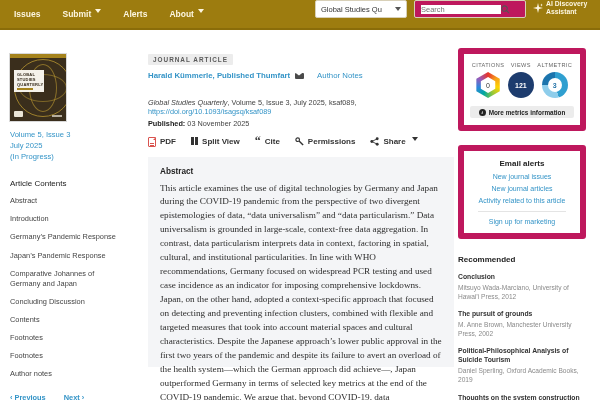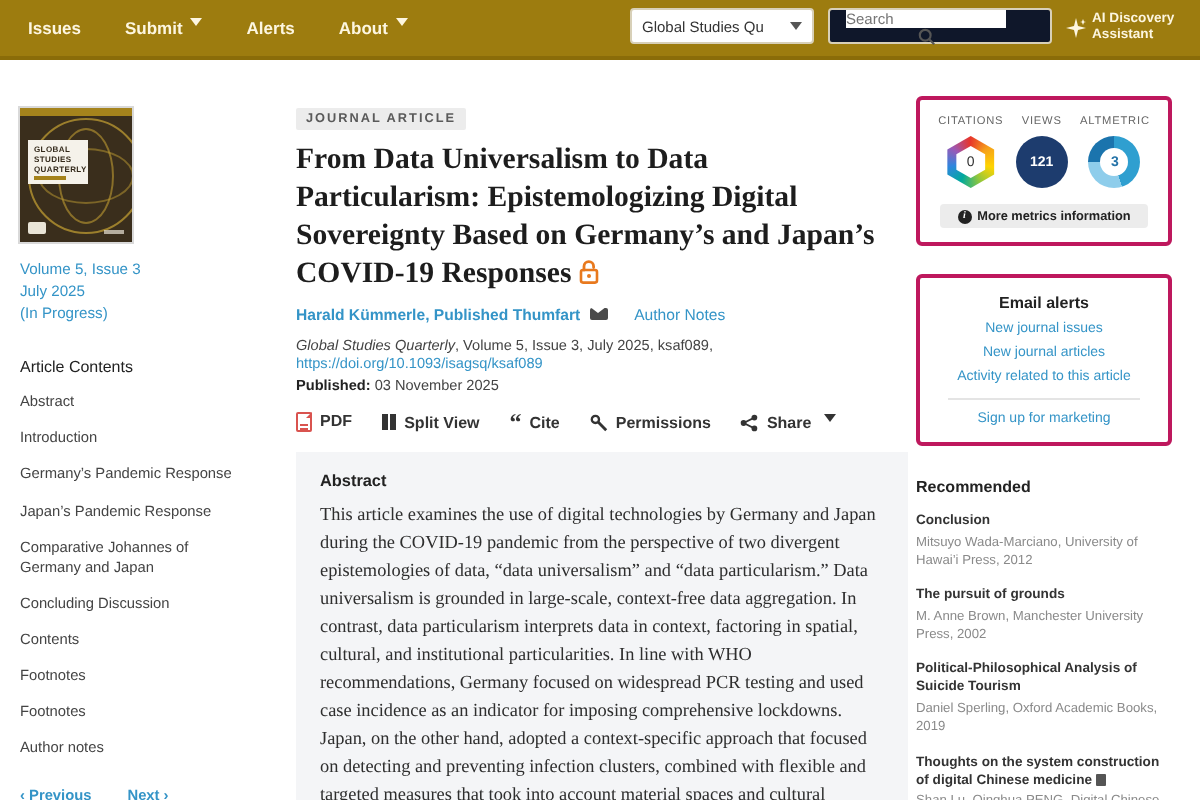--- a/index.html
+++ b/index.html
@@ -5,24 +5,24 @@
   * { margin:0; padding:0; box-sizing:border-box; }
   html,body { width:600px; height:400px; }
   body { font-family:"Liberation Sans","DejaVu Sans",sans-serif; background:#fff; position:relative; overflow:hidden; }
   .page { position:absolute; inset:0; width:600px; height:400px; overflow:hidden; background:#fff; }
 
   
   .topnav { position:absolute; top:0; left:0; width:600px; height:30px; background:#9d7c0f; border-bottom:2px solid #8a6c09; display:flex; align-items:center; }
   .nav-left { display:flex; align-items:center; gap:22px; padding-left:14px; }
   .nav-item { color:#fdf6e0; font-size:8.5px; font-weight:bold; display:flex; align-items:flex-start; gap:4px; cursor:pointer; }
   .caret-down { width:0; height:0; border-left:3.5px solid transparent; border-right:3.5px solid transparent; border-top:4.5px solid #fdf6e0; display:inline-block; }
-  .nav-right { position:absolute; right:5px; top:0; height:22px; display:flex; align-items:flex-end; gap:7px; }
+  .nav-right { position:absolute; right:5px; top:0; height:33px; display:flex; align-items:flex-start; gap:7px; }
   .journal-dd { width:92px; height:18px; background:#fff; border:1px solid #d8d0b8; border-radius:2px; font-size:7.5px; color:#333; display:flex; align-items:center; justify-content:space-between; padding:0 5px; cursor:pointer; white-space:nowrap; overflow:hidden; }
   .journal-dd .dd-caret { width:0; height:0; border-left:3px solid transparent; border-right:3px solid transparent; border-top:4px solid #555; flex:0 0 auto; margin-left:3px; }
-  .searchbox { width:112px; height:18px; background:#0f172a; border:1px solid #d8d0b8; border-radius:2px; display:flex; align-items:center; padding:0 20px 0 6px;flex-direction:column; }
+  .searchbox { width:112px; height:18px; background:#be185d; border:1px solid #d8d0b8; border-radius:2px; display:flex; align-items:center; padding:0 20px 0 6px; }
   .searchbox input { border:none; outline:none; flex:1; font-size:7.5px; color:#333; width:80px; font-family:inherit; }
   .searchbox svg { flex:0 0 auto; }
   .ai-assist { display:flex; align-items:center; gap:3px; color:#fdf6e0; font-size:6.8px; line-height:1.15; font-weight:bold; cursor:pointer; width:62px; }
 
   
   .sidebar-left { position:absolute; top:30px; left:0; width:132px; height:370px; padding:24px 8px 0 10px; overflow:hidden; }
   .cover { width:56px; height:67px; background:#3a2e1c; position:relative; overflow:hidden; cursor:pointer; box-shadow:0 0 0 1px #d9d9d9; }
   .cover .band { position:absolute; top:0; left:0; right:0; height:4px; background:#a5831c; }
   .cover .globe { position:absolute; width:58px; height:58px; border:1px solid rgba(190,155,50,.75); border-radius:50%; top:5px; left:4px; }
   .cover .globe:before { content:""; position:absolute; inset:4px 14px; border:1px solid rgba(190,155,50,.6); border-radius:50%; }
@@ -43,41 +43,41 @@
   
   .main-col { position:absolute; top:30px; left:138px; width:316px; height:370px; padding:18px 0 0 10px; overflow:hidden; }
   .kicker { display:inline-block; background:#ececec; color:#5a5a5a; font-size:6.4px; font-weight:bold; letter-spacing:1px; padding:2px 5px; border-radius:1px; }
   .article-title { font-family:"Liberation Serif","DejaVu Serif",serif; font-size:14.8px; font-weight:bold; color:#1d1d1d; line-height:1.28; margin-top:5px; width:300px; }
   .oa-icon { display:inline-block; vertical-align:-1px; margin-left:3px; }
   .authors-line { margin-top:5px; font-size:7.8px; display:flex; align-items:center; gap:5px; }
   .authors-line .names { color:#3494c7; font-weight:bold; cursor:pointer; }
   .env-icon { display:inline-block; width:9px; height:6px; background:#4a4a4a; position:relative; border-radius:1px; cursor:pointer; }
   .env-icon:before { content:""; position:absolute; top:0; left:0; border-left:4.5px solid transparent; border-right:4.5px solid transparent; border-top:3.5px solid #fff; transform:scale(.82); transform-origin:top; }
   .authors-line .notes { color:#3494c7; margin-left:8px; cursor:pointer; }
-  .citation-line { margin-top:6px; font-size:7.3px; color:#444; width:306px; }
+  .citation-line { margin-top:18px; font-size:7.3px; color:#444; width:306px; }
   .citation-line .jname { font-style:italic; }
   .citation-line .doi { color:#3494c7; cursor:pointer; }
   .published-line { margin-top:2.5px; font-size:7.3px; color:#444; }
   .published-line b { color:#222; }
   .toolbar { margin-top:9px; display:flex; align-items:center; gap:15px; font-size:8px; color:#333; font-weight:bold; }
   .tool { display:flex; align-items:flex-start; gap:4px; cursor:pointer; }
   .pdf-doc { width:8px; height:10px; border:1px solid #d9534f; border-radius:1px; position:relative; background:#fff; }
   .pdf-doc:before { content:""; position:absolute; right:-1px; top:-1px; border-left:3px solid transparent; border-bottom:3px solid #d9534f; }
   .pdf-doc:after { content:""; position:absolute; left:1px; top:5px; width:4px; height:1px; background:#d9534f; box-shadow:0 2px 0 #d9534f; }
   .split-bars { display:flex; gap:1.5px; }
   .split-bars i { width:2.8px; height:8px; background:#333; }
   .cite-q { font-family:"Liberation Serif",serif; font-size:12px; line-height:8px; color:#333; }
   .share-caret { width:0; height:0; border-left:3.5px solid transparent; border-right:3.5px solid transparent; border-top:4.5px solid #333; margin-left:2px; }
   .abstract-box { margin-top:10px; background:#f4f5f7; padding:10px 12px 20px 12px; width:306px; height:210px; }
   .abstract-heading { font-size:8.2px; font-weight:bold; color:#222; }
   .abstract-text { margin-top:6px; font-family:"Liberation Serif","DejaVu Serif",serif; font-size:9.2px; line-height:1.52; color:#2e2e2e; text-align:left; }
 
   
   .sidebar-right { position:absolute; top:30px; left:456px; width:138px; height:370px; padding:18px 8px 0 2px; overflow:hidden; }
-  .card { border:2px solid #be185d; border-radius:3px; background:#fff; }
+  .card { border:6px solid #be185d; border-radius:3px; background:#fff; }
   .metrics-card { padding:8px 6px 7px; }
   .metrics-row { display:flex; justify-content:space-around; }
   .metric { display:flex; flex-direction:column; align-items:center; gap:4px; }
   .metric-label { font-size:5.6px; letter-spacing:.4px; color:#666; }
   .badge-hex { width:26px; height:26px; clip-path:polygon(50% 0,95% 26%,95% 74%,50% 100%,5% 74%,5% 26%); background:conic-gradient(#e7352c,#f6a01a,#ffd400,#8cc63f,#00a99d,#2e86de,#9b59b6,#e7352c); display:flex; align-items:center; justify-content:center; cursor:pointer; }
   .badge-hex .inner { width:16px; height:16px; clip-path:polygon(50% 0,95% 26%,95% 74%,50% 100%,5% 74%,5% 26%); background:#fff; display:flex; align-items:center; justify-content:center; font-size:7px; color:#333; }
   .badge-circle { width:26px; height:26px; border-radius:50%; background:#1d3c6e; color:#fff; display:flex; align-items:center; justify-content:center; font-size:7px; font-weight:bold; }
   .badge-donut { width:26px; height:26px; border-radius:50%; background:conic-gradient(#2f9fd0 0 45%,#8ecdeb 45% 75%,#1b74ad 75% 100%); display:flex; align-items:center; justify-content:center; cursor:pointer; }
   .badge-donut .inner { width:14px; height:14px; border-radius:50%; background:#fff; display:flex; align-items:center; justify-content:center; font-size:7px; color:#2473a8; font-weight:bold; }
   .more-metrics { margin:8px auto 0; background:#ececec; border-radius:2px; width:104px; height:12px; display:flex; align-items:center; justify-content:center; gap:3px; font-size:6.4px; color:#222; font-weight:bold; cursor:pointer; }
@@ -168,25 +168,20 @@
       <li>Author notes</li>
     </ul>
     <div class="prevnext">
       <span>‹ Previous</span>
       <span>Next ›</span>
     </div>
   </div>
 
   <div class="main-col">
     <span class="kicker">JOURNAL ARTICLE</span>
-    <h1 class="article-title"><span>From Data Universalism to Data Particularism: Epistemologizing Digital Sovereignty Based on Germany’s and Japan’s COVID-19 Responses</span><span class="oa-icon"><svg width="11" height="12" viewBox="0 0 11 12">
-            <path d="M3 5 V3.2 A2.4 2.4 0 0 1 7.8 3.2 V3.8" fill="none" stroke="#e8791e" stroke-width="1.4" stroke-linecap="round"></path>
-            <rect x="1.5" y="5" width="8" height="6.3" rx="1" fill="none" stroke="#e8791e" stroke-width="1.3"></rect>
-            <circle cx="5.5" cy="8" r="1" fill="#e8791e"></circle>
-          </svg></span></h1>
     <div class="authors-line">
       <span class="names">Harald Kümmerle, Published Thumfart</span>
       <span class="env-icon"></span>
       <span class="notes">Author Notes</span>
     </div>
     <div class="citation-line">
       <span class="jname">Global Studies Quarterly</span><span>, Volume 5, Issue 3, July 2025, ksaf089, </span><span class="doi">https://doi.org/10.1093/isagsq/ksaf089</span>
     </div>
     <div class="published-line">
       <b>Published:</b>&nbsp;<span>03 November 2025</span>

